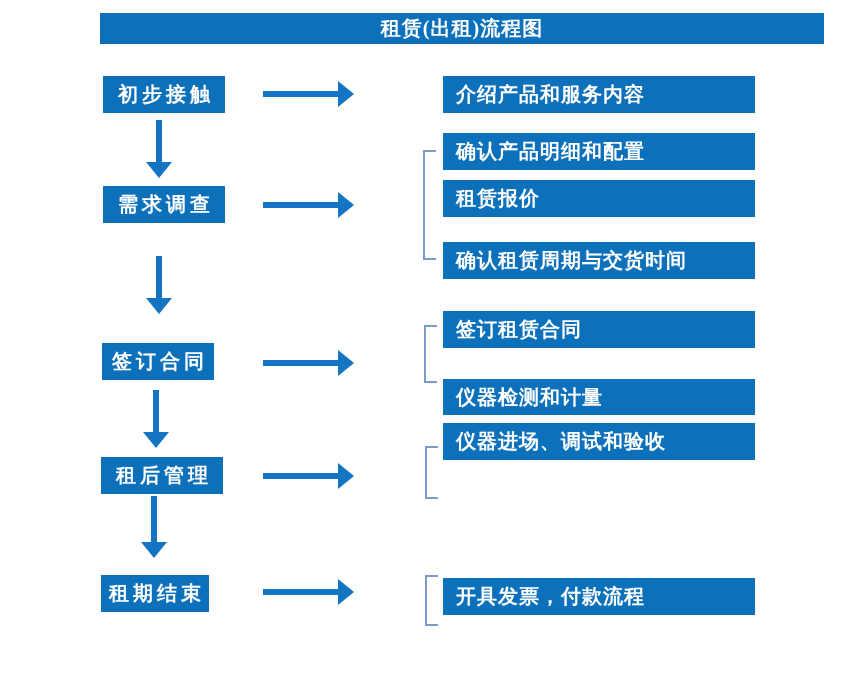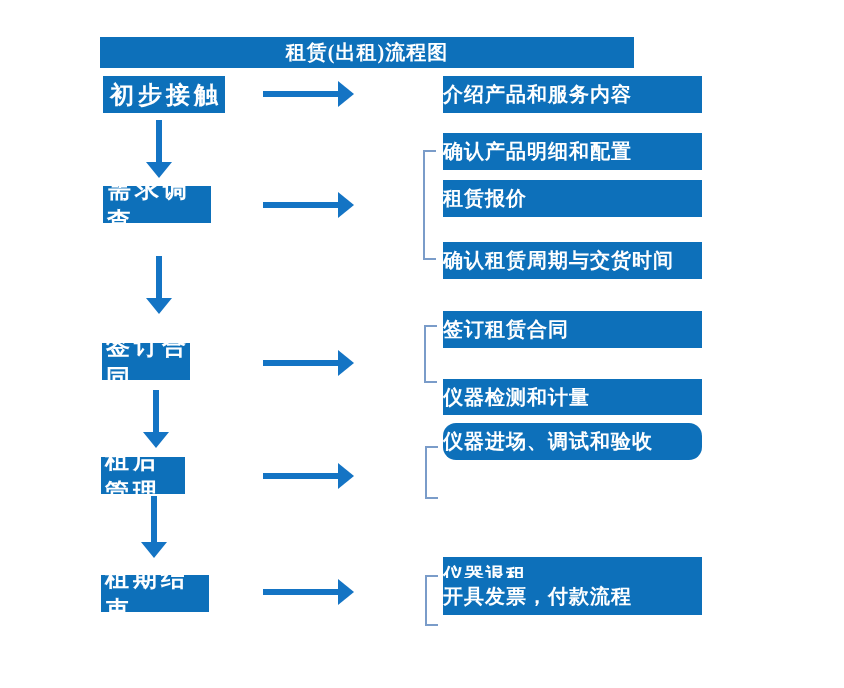--- a/index.html
+++ b/index.html
@@ -19,37 +19,37 @@
     position: absolute;
     background: #0d70ba;
     color: #ffffff;
     font-weight: bold;
     display: flex;
     align-items: center;
     box-sizing: border-box;
   }
   .title-bar {
     left: 100px; top: 13px;
-    width: 534px; height: 31px;
+    width: 724px; height: 31px;
     justify-content: center;
     font-size: 20px;
     letter-spacing: 1px;
-    margin-top: 24px;
   }
   .step-box {
-    font-size: 24px;
+    font-size: 20px;
     letter-spacing: 4px;
     justify-content: center;
     padding-left: 4px;
   }
   .detail-box {
-    width: 259px; height: 37px;
+    width: 312px; height: 37px;
     left: 443px;
     font-size: 20px;
     letter-spacing: 1px;
+    padding-left: 13px;
     justify-content: flex-start;
     white-space: nowrap;
   }
   
   .harrow {
     position: absolute;
     width: 91px; height: 26px;
   }
   .harrow .shaft {
     position: absolute;
@@ -95,23 +95,23 @@
   }
 </style>
 </head>
 <body>
 
 <div class="canvas">
 
   <div class="blue-box title-bar">租赁(出租)流程图</div>
 
   <div class="blue-box step-box" style="left:103px; top:76px;  width:122px; height:37px;">初步接触</div>
-  <div class="blue-box step-box" style="left:103px; top:186px; width:108px; height:37px;">需求调查</div>
-  <div class="blue-box step-box" style="left:102px; top:343px; width:88px; height:37px;">签订合同</div>
-  <div class="blue-box step-box" style="left:101px; top:457px; width:84px; height:37px;">租后管理</div>
+  <div class="blue-box step-box" style="left:103px; top:186px; width:122px; height:37px;">需求调查</div>
+  <div class="blue-box step-box" style="left:102px; top:343px; width:112px; height:37px;">签订合同</div>
+  <div class="blue-box step-box" style="left:101px; top:457px; width:122px; height:37px;">租后管理</div>
   <div class="blue-box step-box" style="left:101px; top:575px; width:108px; height:37px;">租期结束</div>
 
   <div class="varrow" style="left:146px; top:120px; height:58px;">
     <div class="shaft" style="height:42px;"></div>
     <div class="head"></div>
   </div>
   <div class="varrow" style="left:146px; top:256px; height:58px;">
     <div class="shaft" style="height:42px;"></div>
     <div class="head"></div>
   </div>
@@ -152,18 +152,17 @@
 
   <div class="blue-box detail-box" style="top:76px;">介绍产品和服务内容</div>
 
   <div class="blue-box detail-box" style="top:133px;text-align:center;">确认产品明细和配置</div>
   <div class="blue-box detail-box" style="top:180px;">租赁报价</div>
   <div class="blue-box detail-box" style="top:311px;">签订租赁合同</div>
 
   <div class="blue-box detail-box" style="top:242px;">确认租赁周期与交货时间</div>
   <div class="blue-box detail-box" style="top:379px; height:36px;">仪器检测和计量</div>
 
-  <div class="blue-box detail-box" style="top:423px;border-radius:13px;">仪器进场、调试和验收</div>
+  <div class="blue-box detail-box" style="top:423px;">仪器进场、调试和验收</div>
 
-  <div class="blue-box detail-box" style="top:557px;">仪器退租</div>
   <div class="blue-box detail-box" style="top:578px;">开具发票，付款流程</div>
 
 </div>
 
 </body></html>

